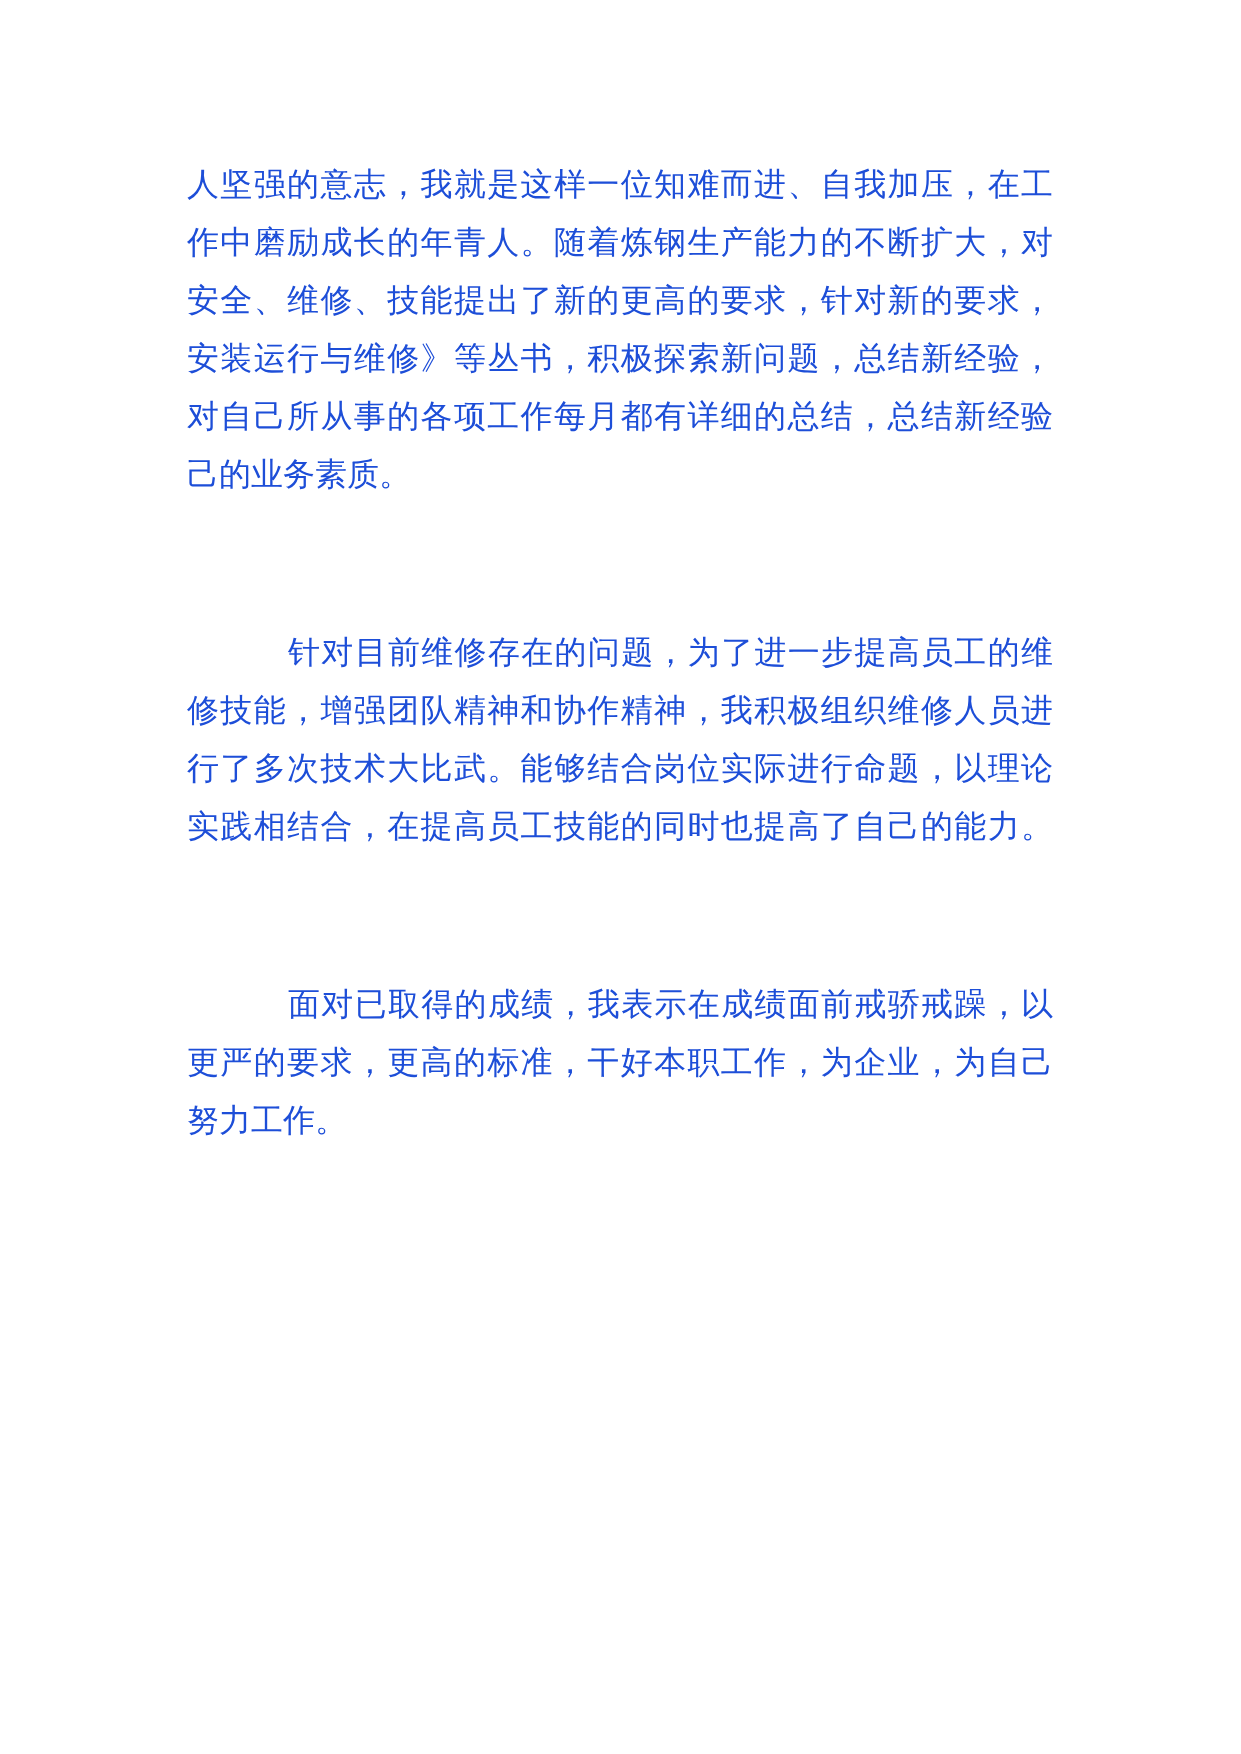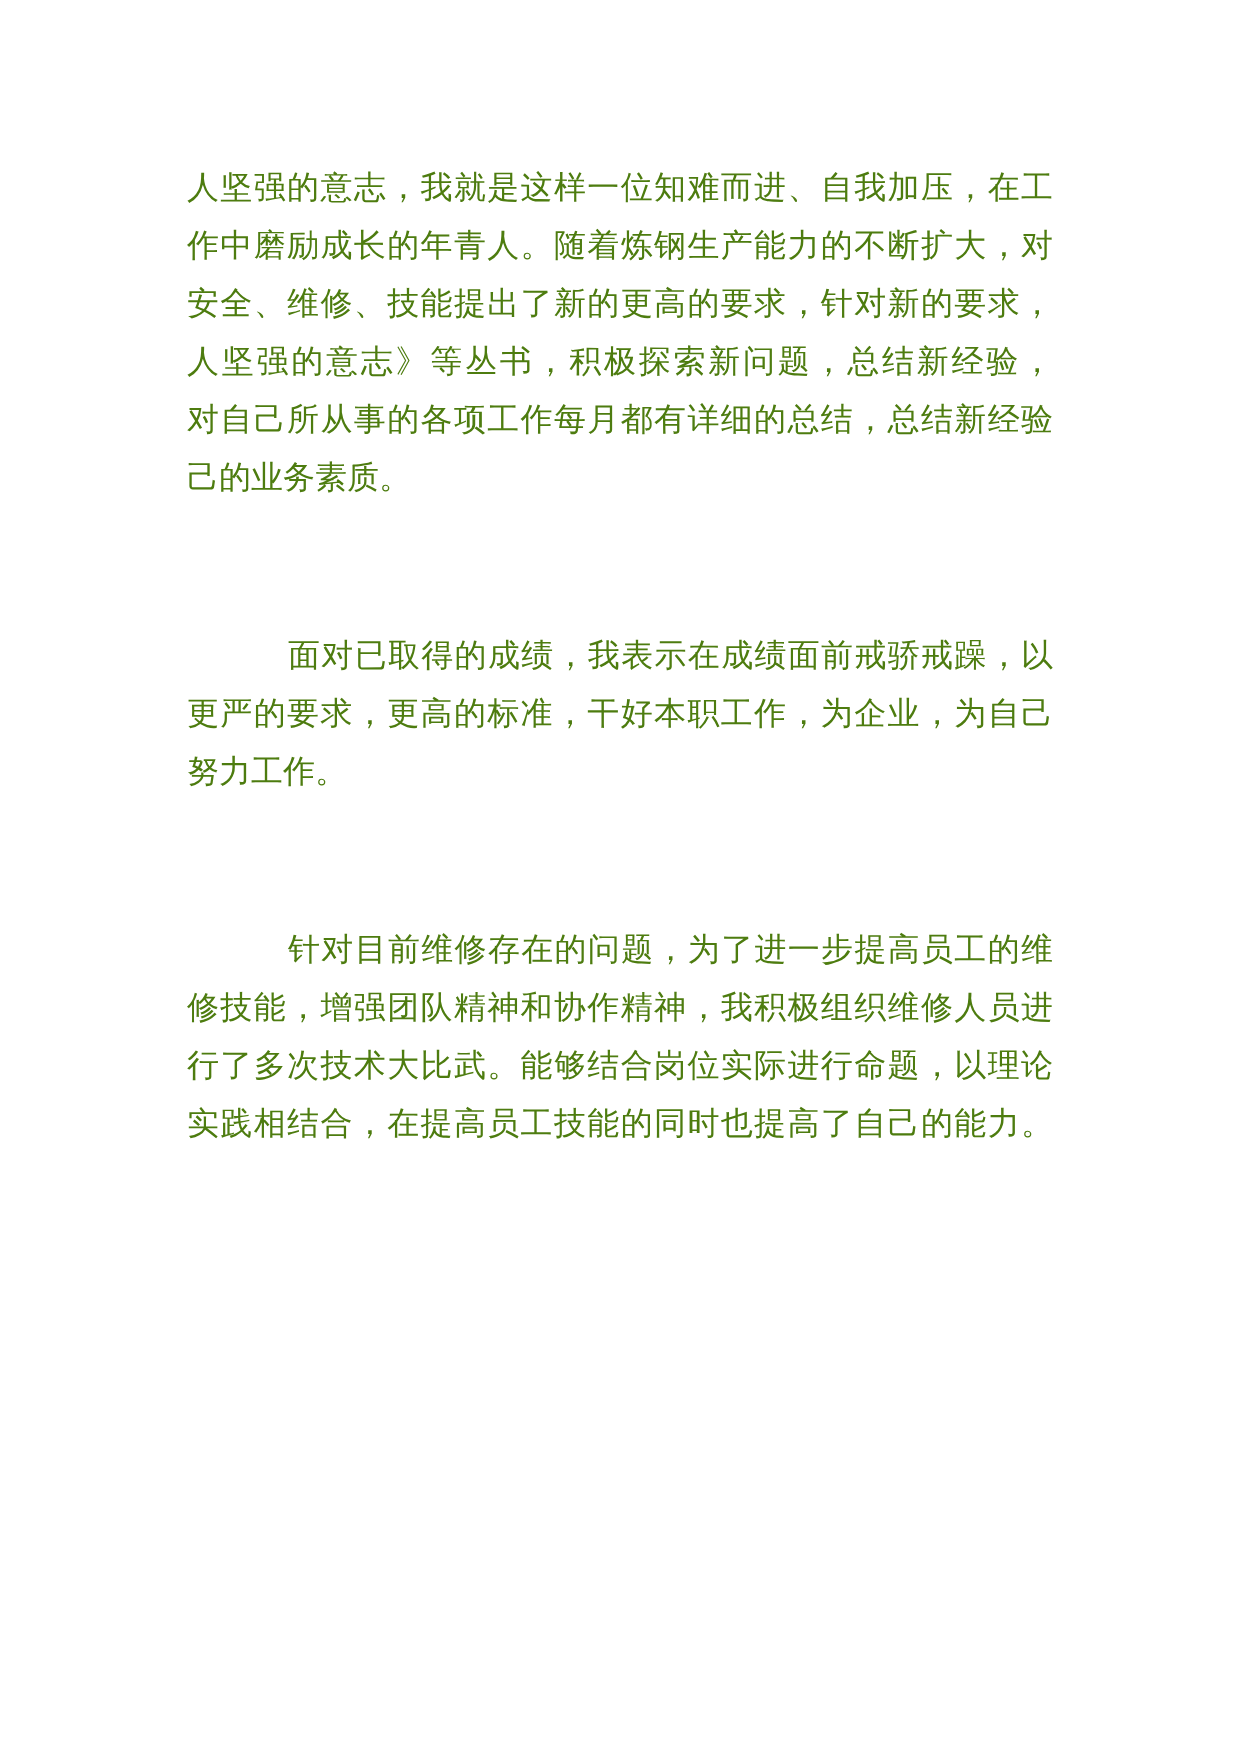--- a/index.html
+++ b/index.html
@@ -6,22 +6,22 @@
     margin: 0;
     padding: 0;
     background: #ffffff;
   }
   .page {
     position: relative;
     width: 1241px;
     height: 1754px;
     background: #ffffff;
     overflow: hidden;
-    font-family: Liberation Serif, serif;
-    color: #4d7c0f;
+    font-family: Liberation Mono, monospace;
+    color: #1d4ed8;
   }
   .content {
     position: absolute;
     left: 187px;
     top: 158px;
     width: 866px;
     font-size: 32px;
     line-height: 58px;
   }
   .line {
@@ -43,33 +43,33 @@
 </head>
 <body>
 
 <div class="page">
   <div class="content">
 
     <div class="para">
       <div class="line">人坚强的意志，我就是这样一位知难而进、自我加压，在工</div>
       <div class="line">作中磨励成长的年青人。随着炼钢生产能力的不断扩大，对</div>
       <div class="line">安全、维修、技能提出了新的更高的要求，针对新的要求，</div>
-      <div class="line">人坚强的意志》等丛书，积极探索新问题，总结新经验，</div>
+      <div class="line">安装运行与维修》等丛书，积极探索新问题，总结新经验，</div>
       <div class="line">对自己所从事的各项工作每月都有详细的总结，总结新经验</div>
       <div class="line no-stretch">己的业务素质。</div>
     </div>
 
-
-    <div class="para gap-b">
-      <div class="line indent">面对已取得的成绩，我表示在成绩面前戒骄戒躁，以</div>
-      <div class="line">更严的要求，更高的标准，干好本职工作，为企业，为自己</div>
-      <div class="line no-stretch">努力工作。</div>
-    </div>
 
     <div class="para gap-b">
       <div class="line indent">针对目前维修存在的问题，为了进一步提高员工的维</div>
       <div class="line">修技能，增强团队精神和协作精神，我积极组织维修人员进</div>
       <div class="line">行了多次技术大比武。能够结合岗位实际进行命题，以理论</div>
       <div class="line">实践相结合，在提高员工技能的同时也提高了自己的能力。</div>
     </div>
 
+    <div class="para gap-b">
+      <div class="line indent">面对已取得的成绩，我表示在成绩面前戒骄戒躁，以</div>
+      <div class="line">更严的要求，更高的标准，干好本职工作，为企业，为自己</div>
+      <div class="line no-stretch">努力工作。</div>
+    </div>
+
   </div>
 </div>
 
 </body></html>

